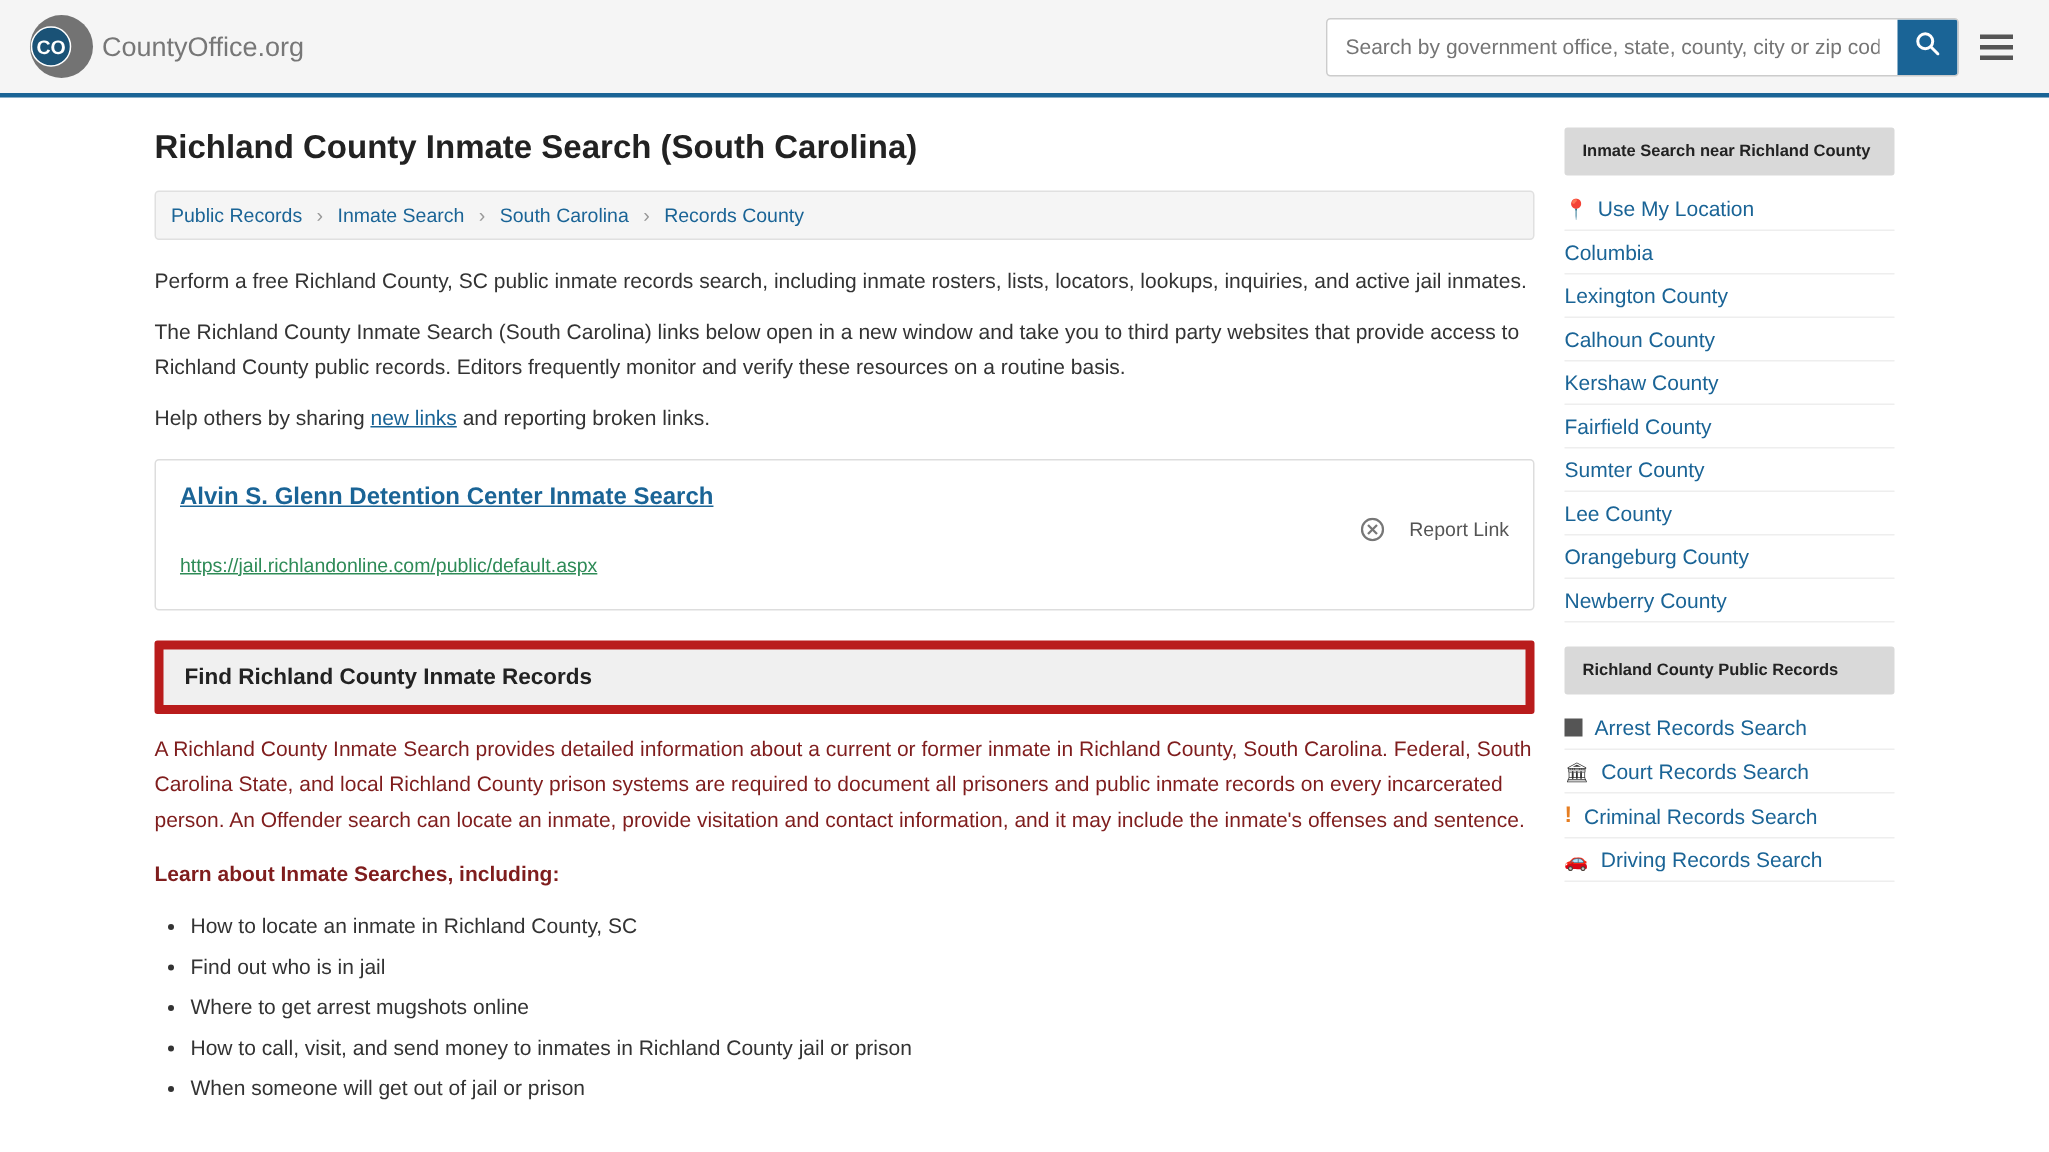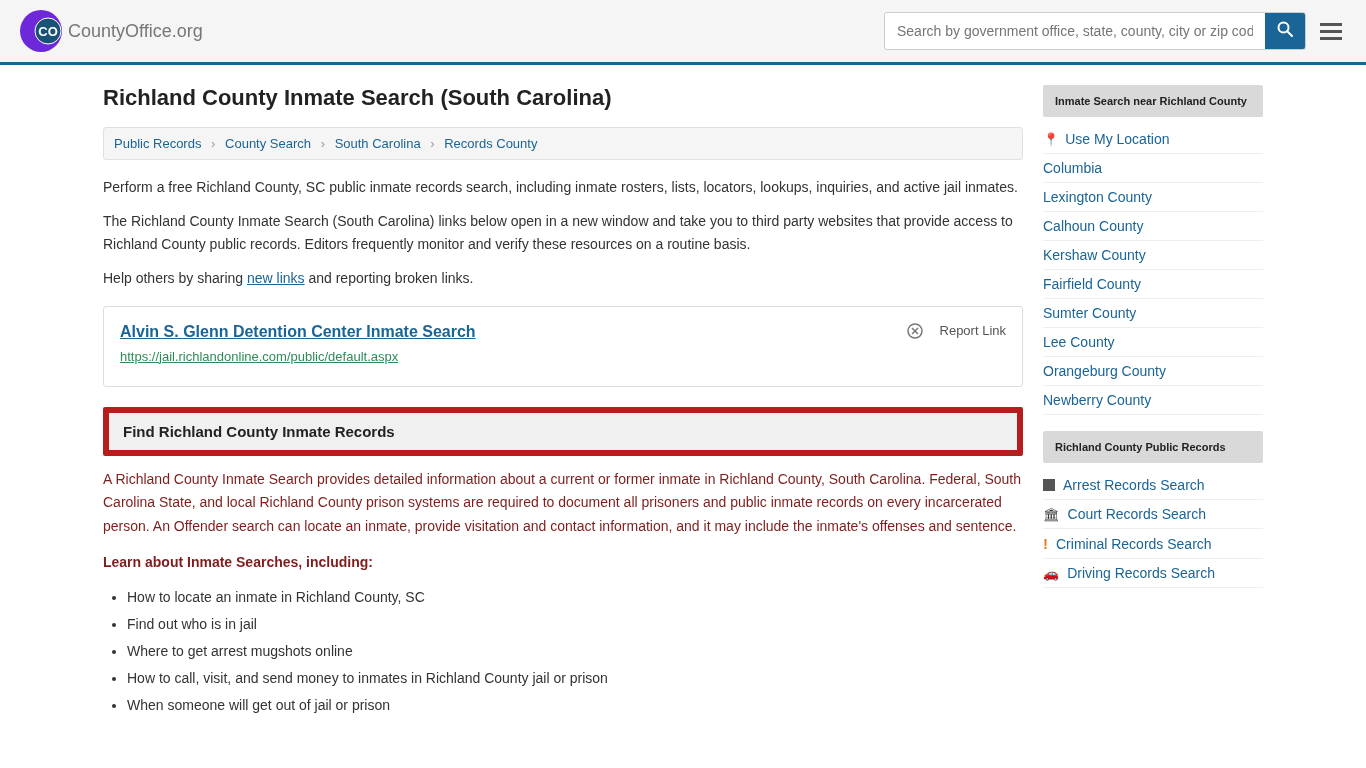--- a/index.html
+++ b/index.html
@@ -15,25 +15,25 @@
       justify-content: space-between;
     }
     .logo-area {
       display: flex;
       align-items: center;
       gap: 6px;
     }
     .logo-circle {
       width: 42px;
       height: 42px;
-      background: #6d28d9;
+      background: #737373;
       border-radius: 50%;
       display: flex;
       align-items: center;
-      justify-content: flex-end;
+      justify-content: flex-start;
       color: white;
       font-size: 18px;
       font-weight: bold;
     }
     .logo-text {
       font-size: 18px;
       font-weight: bold;
       color: #333;
     }
     .logo-text span {
@@ -161,20 +161,21 @@
       cursor: pointer;
     }
     .report-link {
       display: flex;
       align-items: center;
       gap: 17px;
       color: #555;
       font-size: 13px;
       cursor: pointer;
       white-space: nowrap;
+      margin-top: 22px;
     }
     .link-url {
       color: #2e8b57;
       font-size: 13px;
       margin-bottom: 6px;
       display: block;
     }
     .link-desc {
       font-size: 13px;
       color: #555;
@@ -313,21 +314,21 @@
 
 <div class="main-container">
 
   <div class="content-area">
 
     <h1 class="page-title">Richland County Inmate Search (South Carolina)</h1>
 
     <nav class="breadcrumb">
       <a href="#">Public Records</a>
       <span class="sep">›</span>
-      <a href="#">County Search</a>
+      <a href="#">Inmate Search</a>
       <span class="sep">›</span>
       <a href="#">South Carolina</a>
       <span class="sep">›</span>
       <a href="#">Records County</a>
     </nav>
 
     <p class="description">Perform a free Richland County, SC public inmate records search, including inmate rosters, lists, locators, lookups, inquiries, and active jail inmates.</p>
     <p class="description">The Richland County Inmate Search (South Carolina) links below open in a new window and take you to third party websites that provide access to Richland County public records. Editors frequently monitor and verify these resources on a routine basis.</p>
     <p class="description">
       <span>Help others by sharing </span><a href="#">new links</a><span> and reporting broken links.</span>

